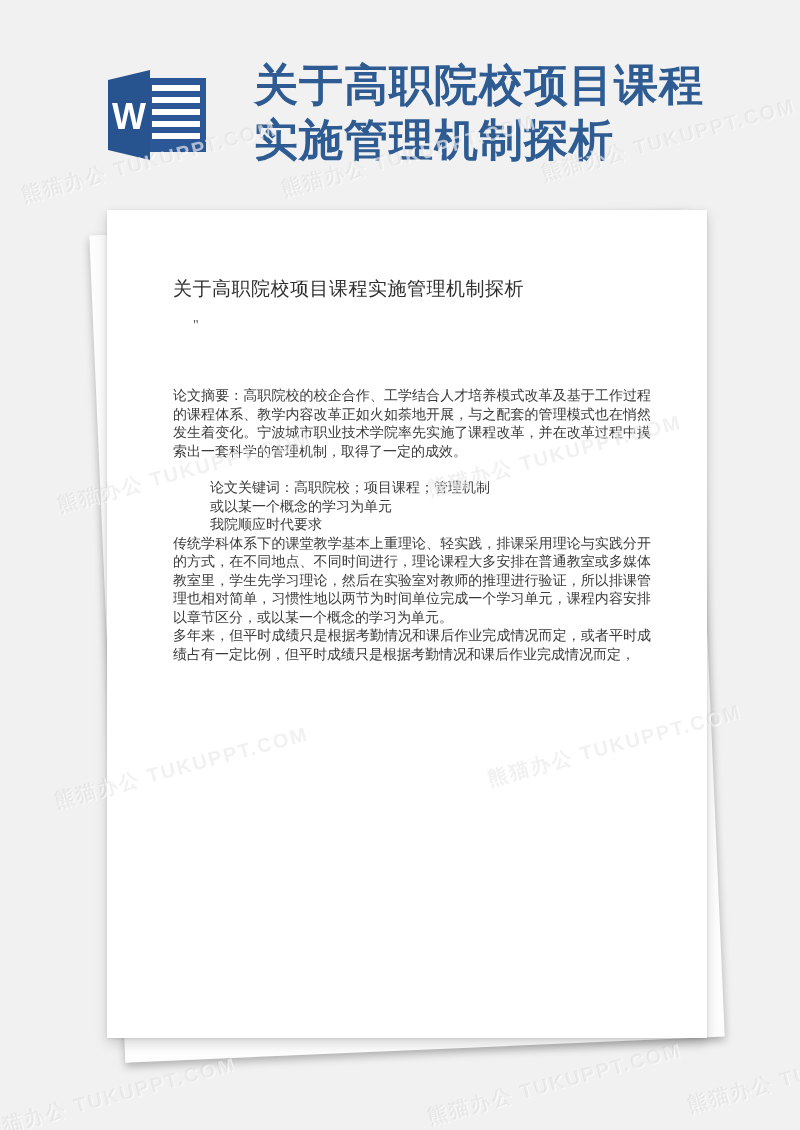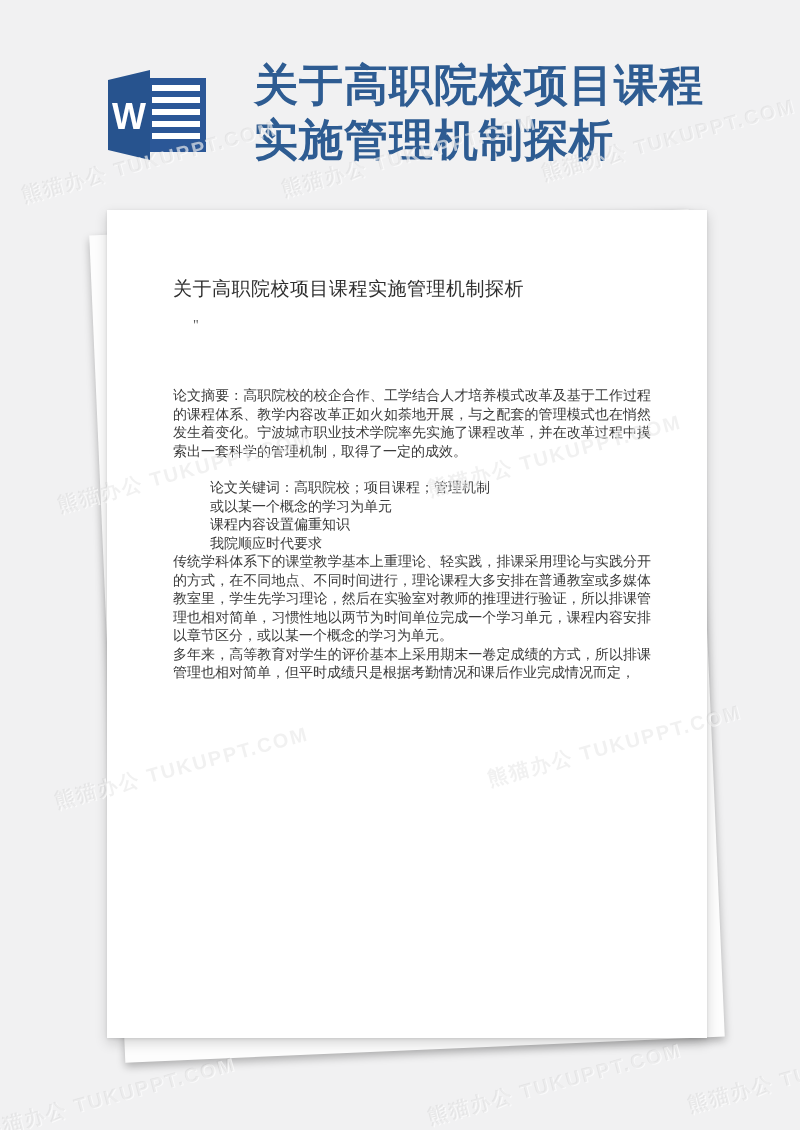--- a/index.html
+++ b/index.html
@@ -96,24 +96,23 @@
 
   <div class="page-main">
     <div class="doc-title">关于高职院校项目课程实施管理机制探析</div>
     <div class="doc-quote">"</div>
     <div class="doc-body">
       <p class="abstract">论文摘要：高职院校的校企合作、工学结合人才培养模式改革及基于工作过程的课程体系、教学内容改革正如火如荼地开展，与之配套的管理模式也在悄然发生着变化。宁波城市职业技术学院率先实施了课程改革，并在改革过程中摸索出一套科学的管理机制，取得了一定的成效。</p>
       <p class="keywords">论文关键词：高职院校；项目课程；管理机制</p>
       <div>
 
           <p class="sec sec-heading">或以某一个概念的学习为单元</p>
-          <p class="sec sec-heading">课程内容设置偏重知识</p>
           <p class="sec sec-heading">我院顺应时代要求</p>
           <p class="sec sec-para">传统学科体系下的课堂教学基本上重理论、轻实践，排课采用理论与实践分开的方式，在不同地点、不同时间进行，理论课程大多安排在普通教室或多媒体教室里，学生先学习理论，然后在实验室对教师的推理进行验证，所以排课管理也相对简单，习惯性地以两节为时间单位完成一个学习单元，课程内容安排以章节区分，或以某一个概念的学习为单元。</p>
-          <p class="sec sec-para">多年来，高等教育对学生的评价基本上采用期末一卷定成绩的方式，所以排课管理也相对简单，但平时成绩只是根据考勤情况和课后作业完成情况而定，</p>
+          <p class="sec sec-para">多年来，但平时成绩只是根据考勤情况和课后作业完成情况而定，或者平时成绩占有一定比例，但平时成绩只是根据考勤情况和课后作业完成情况而定，</p>
         </div>
     </div>
   </div>
 
   <div class="wm-layer">
     <span class="wm" style="left:22px;  top:182px;">熊猫办公 TUKUPPT.COM</span>
     <span class="wm" style="left:282px; top:176px;">熊猫办公 TUKUPPT.COM</span>
     <span class="wm" style="left:542px; top:160px;">熊猫办公 TUKUPPT.COM</span>
     <span class="wm" style="left:58px;  top:492px;">熊猫办公 TUKUPPT.COM</span>
     <span class="wm" style="left:428px; top:476px;">熊猫办公 TUKUPPT.COM</span>

